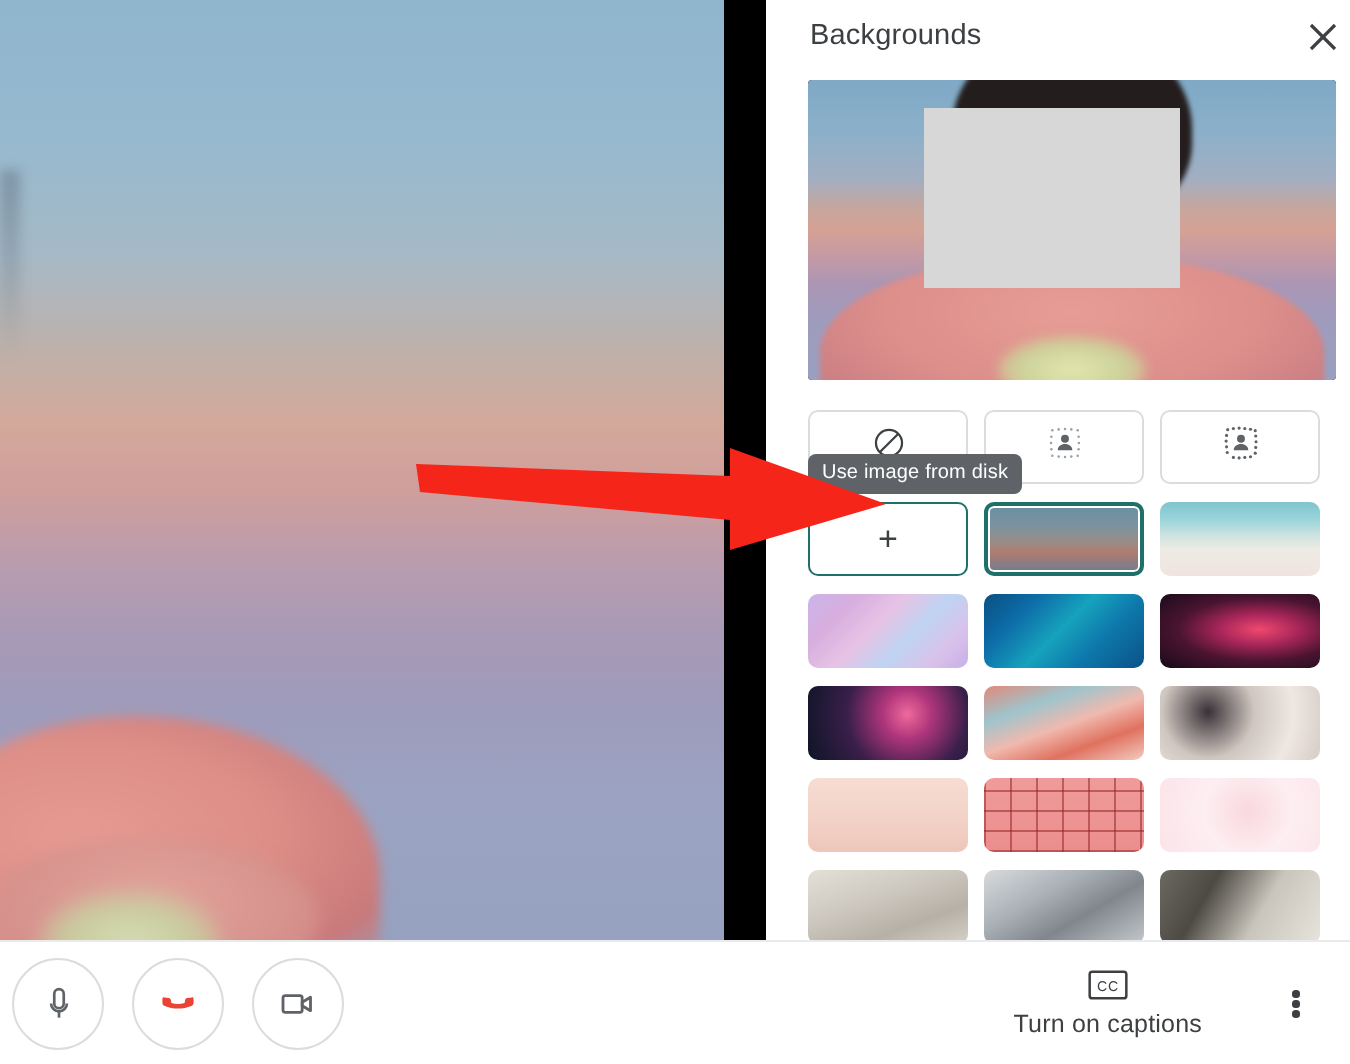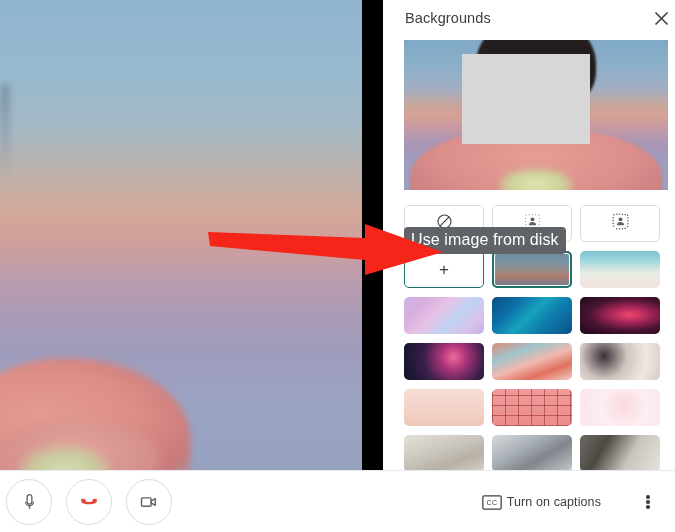--- a/index.html
+++ b/index.html
@@ -142,21 +142,21 @@
   }
   .cell.sel{border:2px solid #1f6f6b;box-shadow:0 0 0 1px #fff inset;}
   .cell.addimg{border:1px solid #1f6f6b;}
   .plus{font-size:17px;color:#3c4043;line-height:1;font-weight:400;}
 
   .thumb{background-size:cover;background-position:center;}
 
   
   .tooltip{
     position:absolute;left:14px;top:31px;
-    background:#5f6368;color:#fff;font-size:16px;
+    background:#5f6368;color:#fff;font-size:10px;
     padding:4px 7px 5px 7px;border-radius:4px;white-space:nowrap;
     z-index:30;letter-spacing:.1px;
   }
 
   
   .scrollbar-track{
     position:absolute;right:0;top:196px;width:9px;height:274px;background:transparent;
   }
   .scrollbar-thumb{
     position:absolute;right:1px;top:10px;width:6px;height:86px;
@@ -173,21 +173,21 @@
   .rbtn{
     width:46px;height:46px;border-radius:50%;border:1px solid #dadce0;
     background:#fff;display:flex;align-items:center;justify-content:center;
     cursor:pointer;box-sizing:border-box;
   }
   .right-controls{
     margin-left:auto;display:flex;align-items:center;
     gap:0;padding-right:10px;
   }
   .barbtn{
-    display:flex;flex-direction:row;align-items:center;justify-content:center;
+    display:flex;flex-direction:column;align-items:center;justify-content:center;
     gap:5px;cursor:pointer;padding:4px 14px;border-radius:6px;
     min-width:112px;background:transparent;border:0;
   }
   .barbtn .lbl{font-size:12.5px;color:#3c4043;letter-spacing:.1px;white-space:nowrap;}
   .more-btn{
     width:34px;height:34px;border-radius:50%;display:flex;align-items:center;
     justify-content:center;cursor:pointer;margin-left:16px;background:transparent;border:0;
   }
   .dot{width:3.5px;height:3.5px;background:#3c4043;border-radius:50%;margin:1.6px 0;}
 </style>

